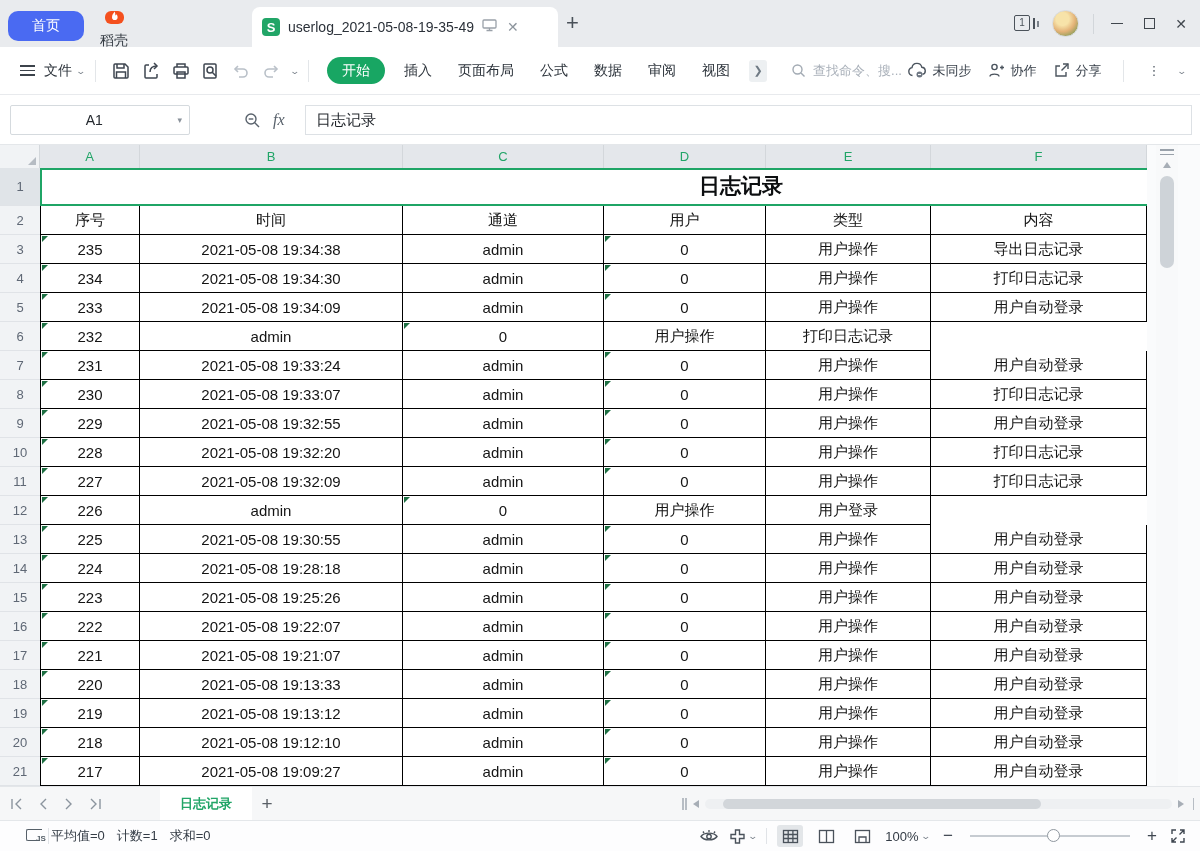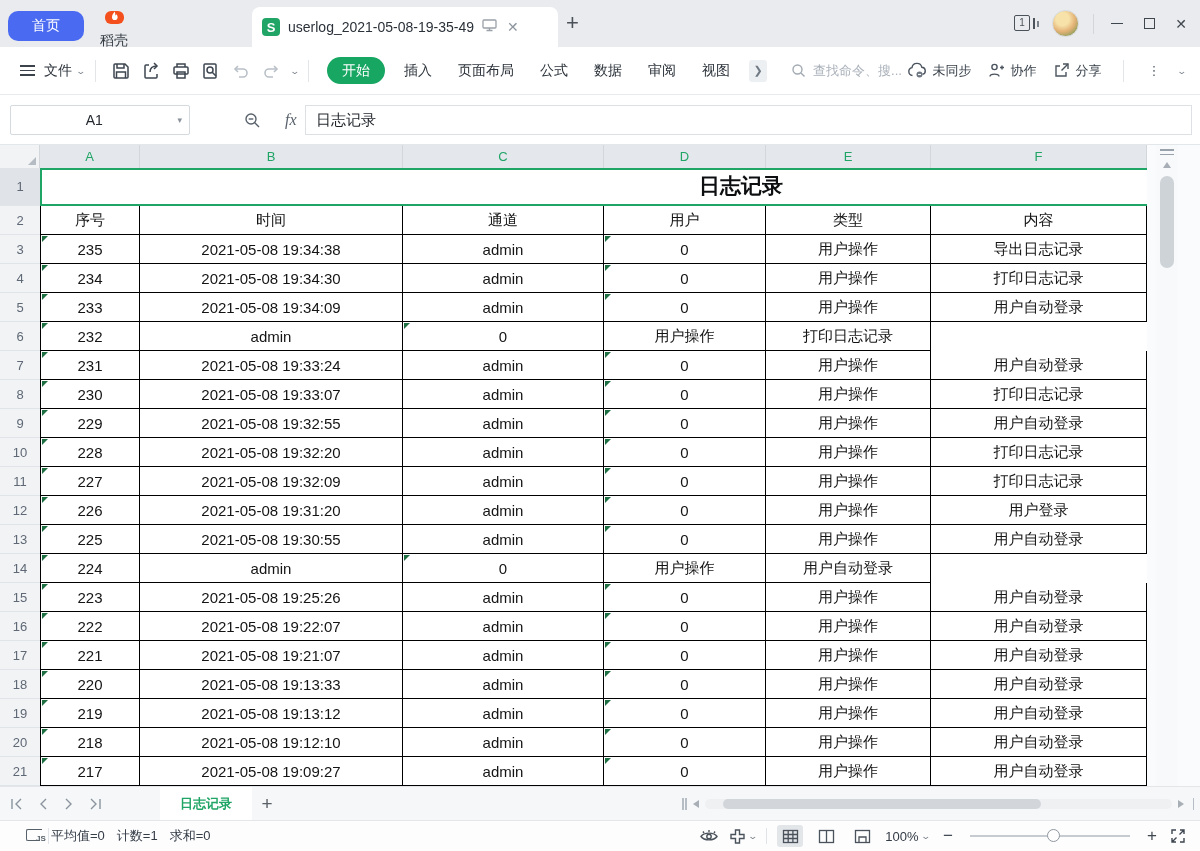--- a/index.html
+++ b/index.html
@@ -56,21 +56,21 @@
   .rb-item { display:flex; align-items:center; gap:5px; font-size:13px; color:#3a424c; padding:0 5px; }
   .rb-item svg { color:#4b545e; }
   .dots3 { color:#59626c; font-size:13px; letter-spacing:0; padding:0 6px; }
 
   
   .formulabar { position:absolute; left:0; top:95px; width:1200px; height:50px; background:#fff; border-bottom:1px solid #e4e7ea; }
   .namebox { position:absolute; left:10px; top:10px; width:180px; height:30px; border:1px solid #d5dade; border-radius:2px;
     background:#fff; display:flex; align-items:center; }
   .namebox .ref { flex:1; text-align:center; font-size:14px; color:#23282e; }
   .namebox .dd { color:#8a929b; font-size:9px; margin-right:7px; }
-  .fb-icons { position:absolute; left:244px; top:10px; height:30px; display:flex; align-items:center; gap:24px; color:#59626c; }
+  .fb-icons { position:absolute; left:244px; top:10px; height:30px; display:flex; align-items:center; gap:12px; color:#59626c; }
   .fx { font-style:italic; font-size:16px; font-family:"Liberation Serif","DejaVu Serif",serif; }
   .formula-box { position:absolute; left:305px; top:10px; width:887px; height:30px; border:1px solid #dde1e5; background:#fff;
     display:flex; align-items:center; padding-left:10px; font-size:15px; color:#1d2127; }
 
   
   .sheet { position:absolute; left:0; top:145px; width:1200px; height:641px; background:#fafbfc; overflow:hidden; }
   .colheaders { position:absolute; left:0; top:0; height:23px; display:flex; }
   .corner { width:40px; height:23px; background:#f1f3f5; position:relative; border-right:1px solid #d3d7db; }
   .corner::after { content:''; position:absolute; right:3px; bottom:3px; border-left:8px solid transparent; border-bottom:8px solid #b6bcc3; }
   .colh { height:23px; background:#e4e7eb; color:#21a567; font-size:13px; display:flex; align-items:center; justify-content:center;
@@ -406,36 +406,36 @@
           <div class="drow">
             <div class="cell tri">227</div>
             <div class="cell">2021-05-08 19:32:09</div>
             <div class="cell">admin</div>
             <div class="cell tri">0</div>
             <div class="cell">用户操作</div>
             <div class="cell">打印日志记录</div>
           </div>
           <div class="drow">
             <div class="cell tri">226</div>
-            <div class="cell">2021-05-08 19:31:20</div>
             <div class="cell">admin</div>
             <div class="cell tri">0</div>
             <div class="cell">用户操作</div>
             <div class="cell">用户登录</div>
           </div>
           <div class="drow">
             <div class="cell tri">225</div>
             <div class="cell">2021-05-08 19:30:55</div>
             <div class="cell">admin</div>
             <div class="cell tri">0</div>
             <div class="cell">用户操作</div>
             <div class="cell">用户自动登录</div>
           </div>
           <div class="drow">
             <div class="cell tri">224</div>
+            <div class="cell">2021-05-08 19:28:18</div>
             <div class="cell">admin</div>
             <div class="cell tri">0</div>
             <div class="cell">用户操作</div>
             <div class="cell">用户自动登录</div>
           </div>
           <div class="drow">
             <div class="cell tri">223</div>
             <div class="cell">2021-05-08 19:25:26</div>
             <div class="cell">admin</div>
             <div class="cell tri">0</div>

